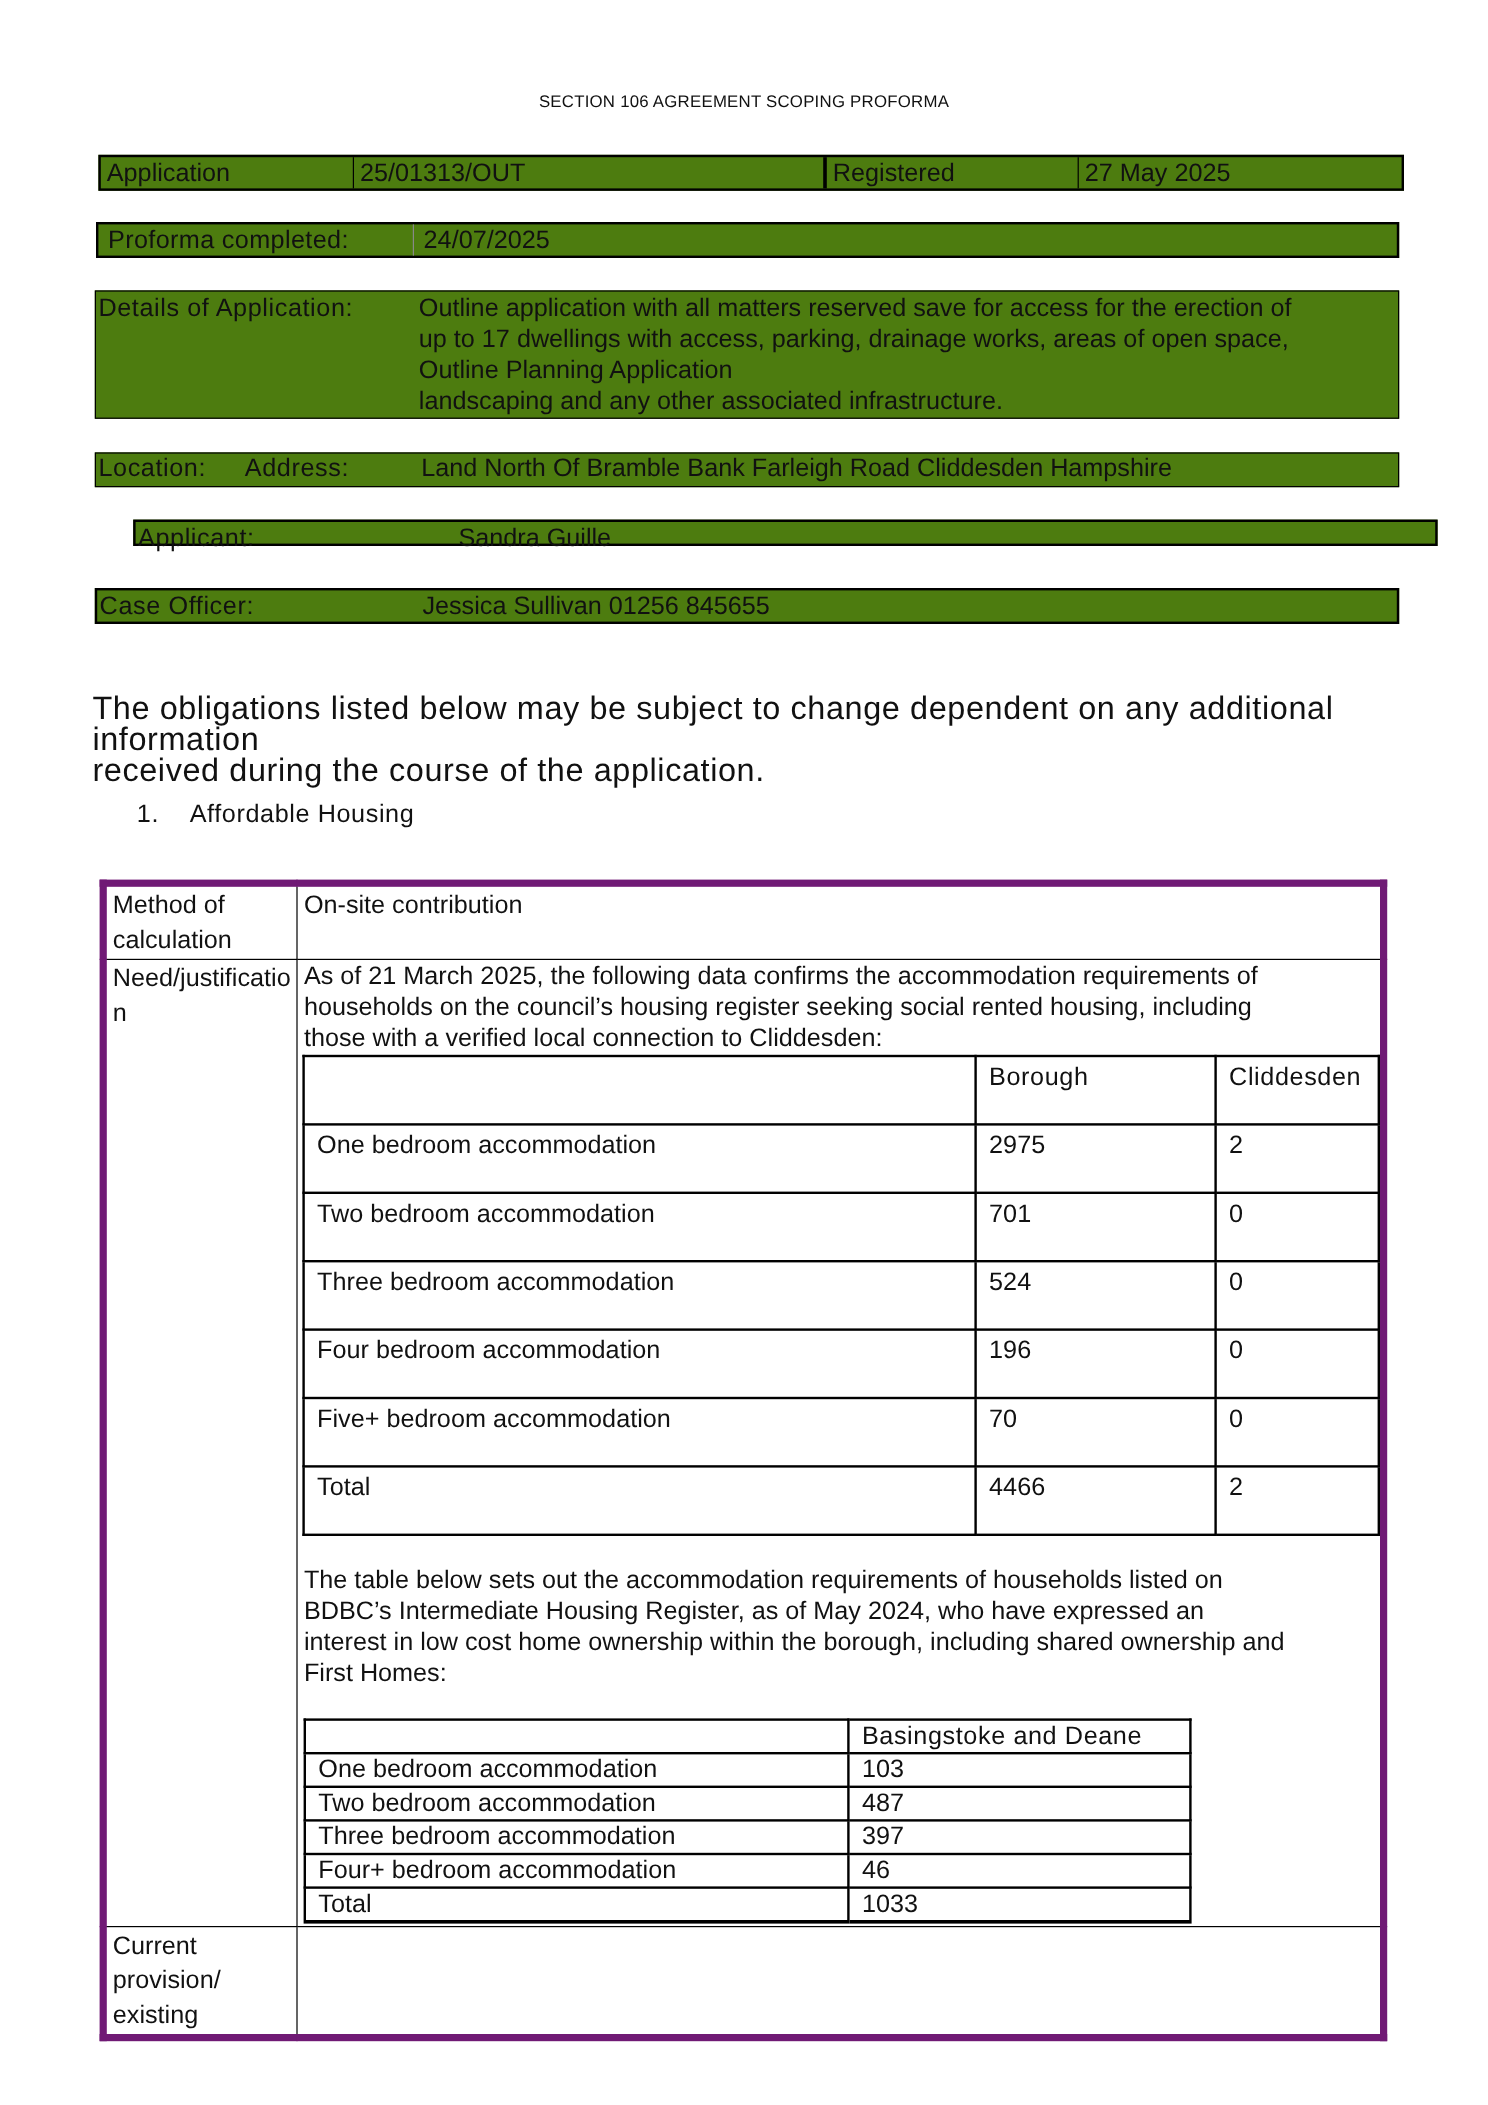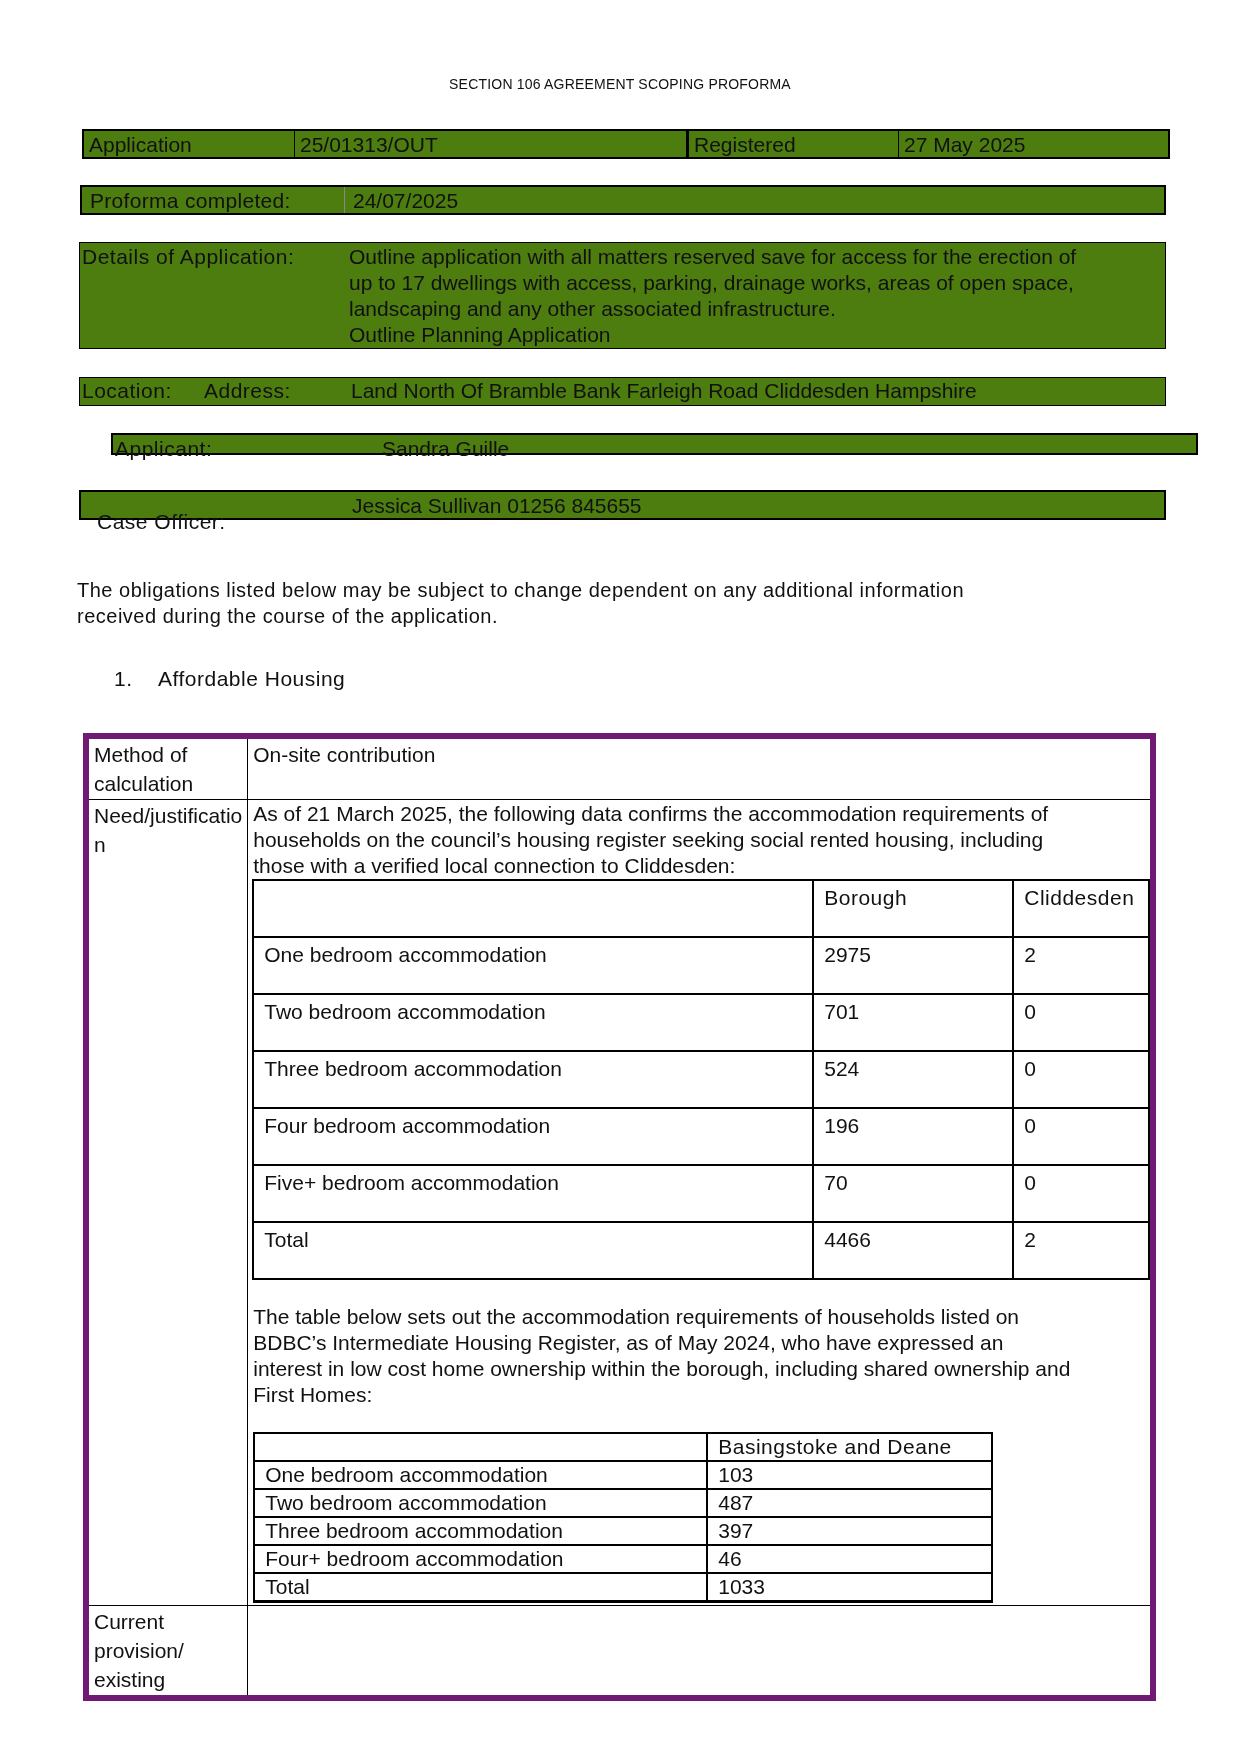--- a/index.html
+++ b/index.html
@@ -3,21 +3,21 @@
 <meta charset="utf-8">
 <style>
   html, body { margin:0; padding:0; background:#ffffff; }
   body { width:1240px; height:1754px; position:relative; font-family:"Liberation Sans", sans-serif; color:#111; overflow:hidden; }
   .abs { position:absolute; }
   .title { top:76px; left:0; width:1240px; text-align:center; font-size:14px; letter-spacing:0.2px; }
   .box { position:absolute; border:2px solid #000; box-sizing:border-box; background:#4d7c0f; }
   .cell { position:absolute; top:0; bottom:0; box-sizing:border-box; font-size:21px; line-height:26px; padding:1px 5px; }
   .vline { position:absolute; top:0; bottom:0; border-left:1.5px solid #000; }
   .txt { font-size:21px; line-height:26px; }
-  .para { position:absolute; font-size:20px; line-height:26px; letter-spacing:0.5px; }
+  .para { position:absolute; font-size:27px; line-height:26px; letter-spacing:0.5px; }
   table { border-collapse:collapse; }
   .main { position:absolute; left:83px; top:733px; width:960px; border:6px solid #701a75; }
   .main td { border:1.5px solid #000; vertical-align:top; font-size:21px; line-height:29px; padding:1px 5px; }
   .need-tbl { border-collapse:collapse; margin-left:-1px; }
   .need-tbl td { border:2px solid #000; height:47px; vertical-align:top; font-size:21px; line-height:26px; padding:4px 10px; }
   .inter-tbl { border-collapse:collapse; margin-left:0px; }
   .inter-tbl td { border:2px solid #000; height:24px; vertical-align:top; font-size:21px; line-height:24px; padding:1px 10px; }
 </style>
 </head>
 <body>
@@ -38,38 +38,38 @@
   <div class="cell" style="left:0; width:260px; padding-left:8px; letter-spacing:0.3px;">Proforma completed:</div>
   <div class="vline" style="left:262px; border-left-width:1px; border-color:#888;"></div>
   <div class="cell" style="left:263px; width:300px; padding-left:8px;">24/07/2025</div>
 </div>
 
 <div class="box" style="left:79px; top:242px; width:1087px; height:107px; border-width:1.5px;">
   <div class="abs txt" style="left:2px; top:1px; letter-spacing:0.5px;">Details of Application:</div>
   <div class="abs" style="left:269px; top:1px;">
     <div class="txt">Outline application with all matters reserved save for access for the erection of</div>
     <div class="txt">up to 17 dwellings with access, parking, drainage works, areas of open space,</div>
+    <div class="txt">Outline Planning Application</div>
     <div class="txt">landscaping and any other associated infrastructure.</div>
-    <div class="txt">Outline Planning Application</div>
   </div>
 </div>
 
 <div class="box" style="left:79px; top:377px; width:1087px; height:29px; border-width:1.5px;">
   <div class="abs txt" style="left:2px; top:0px; letter-spacing:0.5px;">Location:</div>
   <div class="abs txt" style="left:124px; top:0px; letter-spacing:0.5px;">Address:</div>
   <div class="abs txt" style="left:271px; top:0px;">Land North Of Bramble Bank Farleigh Road Cliddesden Hampshire</div>
 </div>
 
 <div class="box" style="left:79px; top:433px; width:1087px; height:22px; border-width:2px;margin-left:32px;">
   <div class="abs txt" style="left:2px; top:1px; letter-spacing:0.5px;">Applicant:</div>
   <div class="abs txt" style="left:269px; top:1px;">Sandra Guille</div>
 </div>
 
 <div class="box" style="left:79px; top:490px; width:1087px; height:30px; border-width:2px;">
-  <div class="abs txt" style="left:16px; top:1px; letter-spacing:0.5px;margin-top:16px;">Case Officer:</div>
+  <div class="abs txt" style="left:2px; top:1px; letter-spacing:0.5px;">Case Officer:</div>
   <div class="abs txt" style="left:271px; top:1px;">Jessica Sullivan 01256 845655</div>
 </div>
 
 <div class="para" style="left:77px; top:577px;">
   <div>The obligations listed below may be subject to change dependent on any additional information</div>
   <div>received during the course of the application.</div>
 </div>
 
 <div class="abs txt" style="left:114px; top:666px; letter-spacing:0.5px;">
   <span>1.</span>

